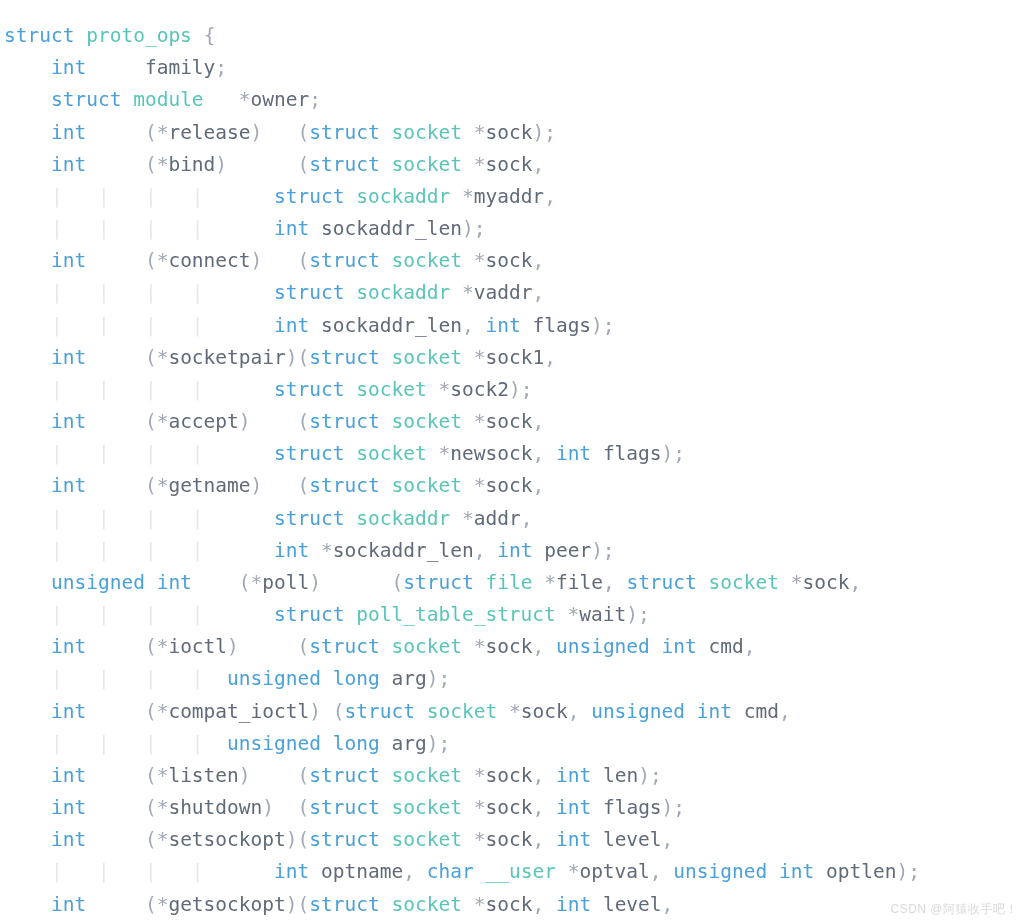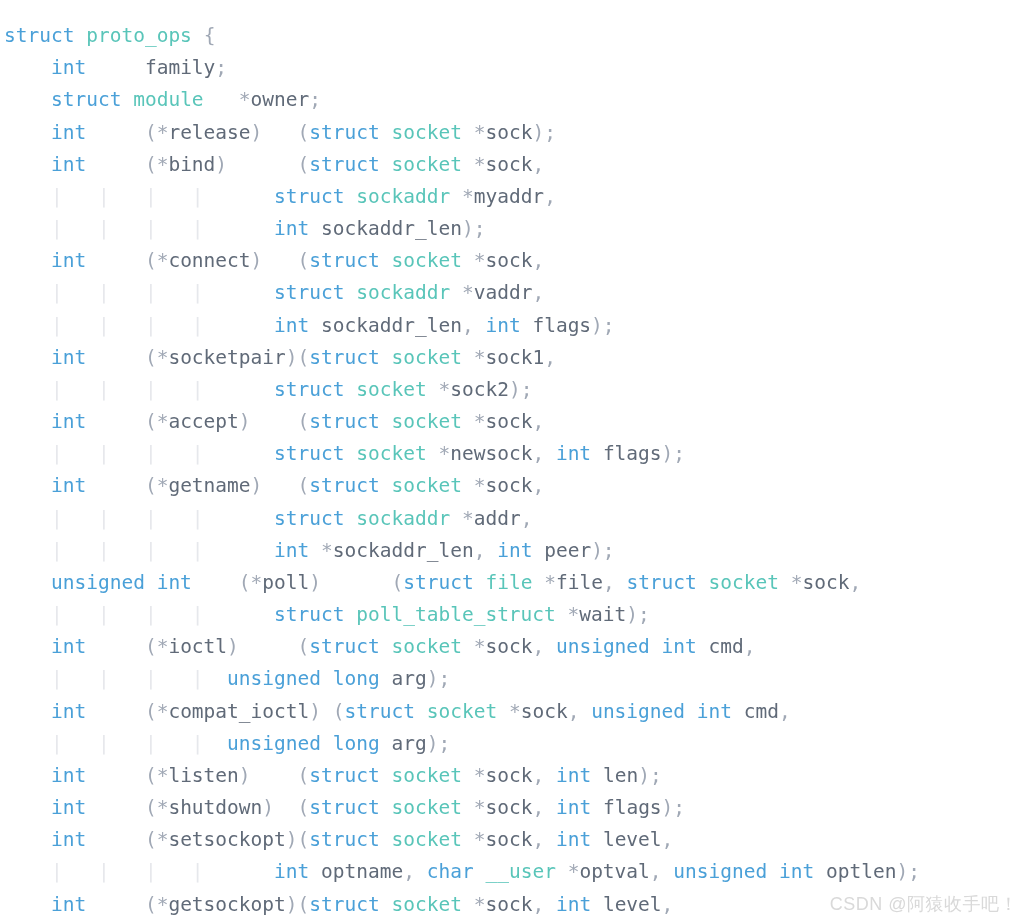--- a/index.html
+++ b/index.html
@@ -22,21 +22,21 @@
   .kw   { color: #4aa0d8; }  
   .type { color: #59c5b9; }  
   .id   { color: #606a78; }  
   .sym  { color: #a0a8b5; }  
   .guide { color: #e6e8ec; }
   .watermark {
     position: absolute;
     right: 6px;
     bottom: 4px;
     font-family: sans-serif;
-    font-size: 18px;
+    font-size: 12px;
     color: #d9d9d9;
     letter-spacing: 0.5px;
   }
 </style>
 </head>
 <body>
 
 <pre><span class="kw">struct</span> <span class="type">proto_ops</span> <span class="sym">{</span>
     <span class="kw">int</span>     <span class="id">family</span><span class="sym">;</span>
     <span class="kw">struct</span> <span class="type">module</span>   <span class="sym">*</span><span class="id">owner</span><span class="sym">;</span>

